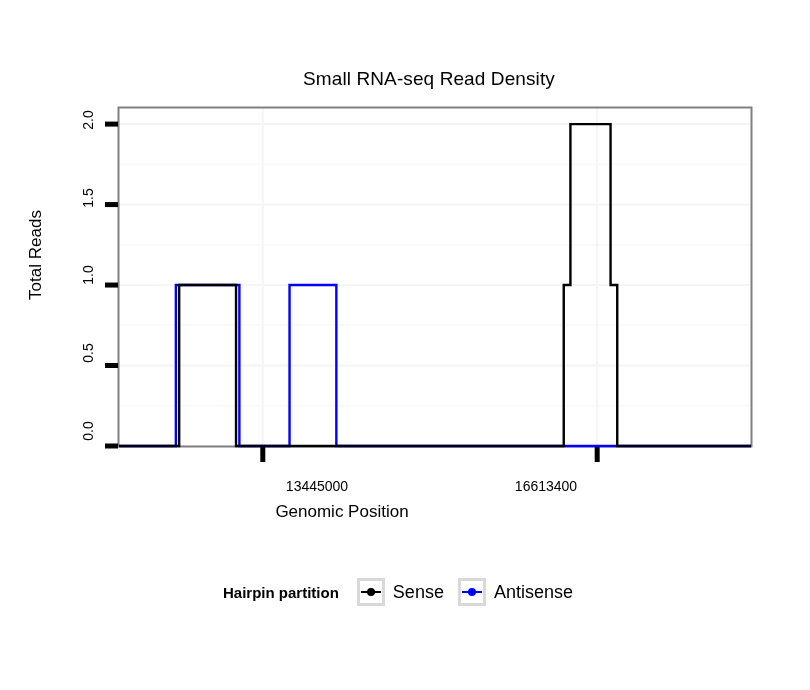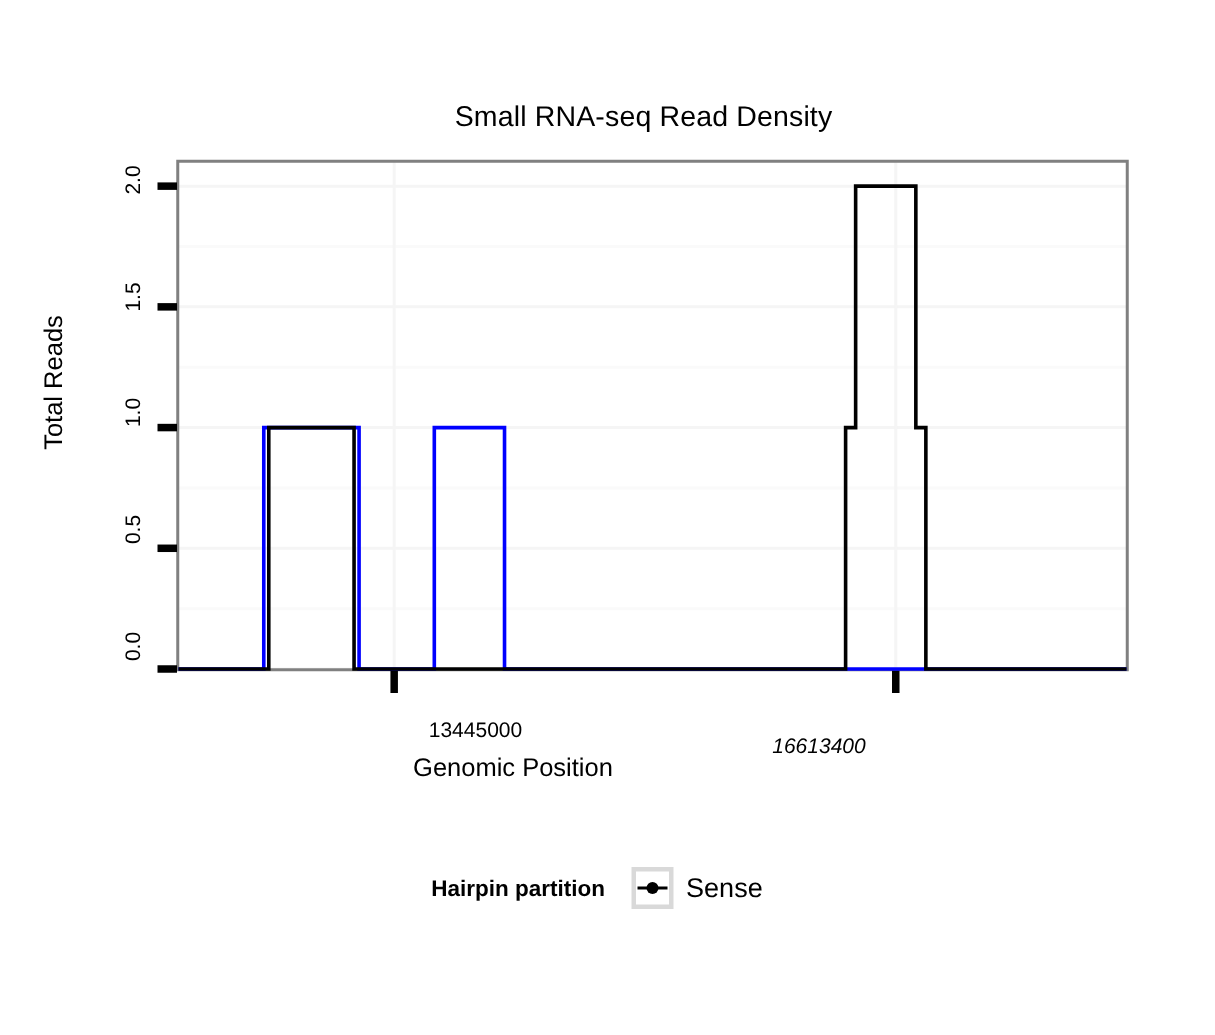--- a/index.html
+++ b/index.html
@@ -118,21 +118,21 @@
   <div class="y-axis-title">Total Reads</div>
   <div class="x-axis-title">Genomic Position</div>
 
   <div class="y-tick-label" style="left:68px; top:423px;">0.0</div>
   <div class="y-tick-label" style="left:68px; top:345px;">0.5</div>
   <div class="y-tick-label" style="left:68px; top:267px;">1.0</div>
   <div class="y-tick-label" style="left:68px; top:190px;">1.5</div>
   <div class="y-tick-label" style="left:68px; top:112px;">2.0</div>
 
   <div class="x-tick-label" style="left:257px; top:478px;">13445000</div>
-  <div class="x-tick-label" style="left:486px; top:489px;font-style:italic;">16613400</div>
+  <div class="x-tick-label" style="left:486px; top:478px;">16613400</div>
 
   <svg id="plot-svg" width="810" height="690" style="position:absolute; left:0; top:0;">
 
     <rect x="118" y="107" width="634" height="340" fill="#ffffff"></rect>
     <g id="gridlines">
         <line x1="119" y1="446" x2="751" y2="446" stroke="#f5f5f5" stroke-width="2"></line>
         <line x1="119" y1="365.5238095238095" x2="751" y2="365.5238095238095" stroke="#f5f5f5" stroke-width="2"></line>
         <line x1="119" y1="285.04761904761904" x2="751" y2="285.04761904761904" stroke="#f5f5f5" stroke-width="2"></line>
         <line x1="119" y1="204.57142857142856" x2="751" y2="204.57142857142856" stroke="#f5f5f5" stroke-width="2"></line>
         <line x1="119" y1="124.09523809523813" x2="751" y2="124.09523809523813" stroke="#f5f5f5" stroke-width="2"></line>
@@ -166,15 +166,24 @@
     <span class="legend-entry">
       <span class="legend-key">
         <svg width="22" height="22" viewBox="0 0 22 22">
           <line x1="1" y1="11" x2="21" y2="11" stroke="#000000" stroke-width="2"></line>
           <circle cx="11" cy="11" r="4" fill="#000000"></circle>
         </svg>
       </span>
       <span class="legend-label">Sense</span>
     </span>
 
+    <span class="legend-entry">
+      <span class="legend-key">
+        <svg width="22" height="22" viewBox="0 0 22 22">
+          <line x1="1" y1="11" x2="21" y2="11" stroke="#0000ff" stroke-width="2"></line>
+          <circle cx="11" cy="11" r="4" fill="#0000ff"></circle>
+        </svg>
+      </span>
+      <span class="legend-label">Antisense</span>
+    </span>
   </div>
 
 </div>
 
 </body></html>

